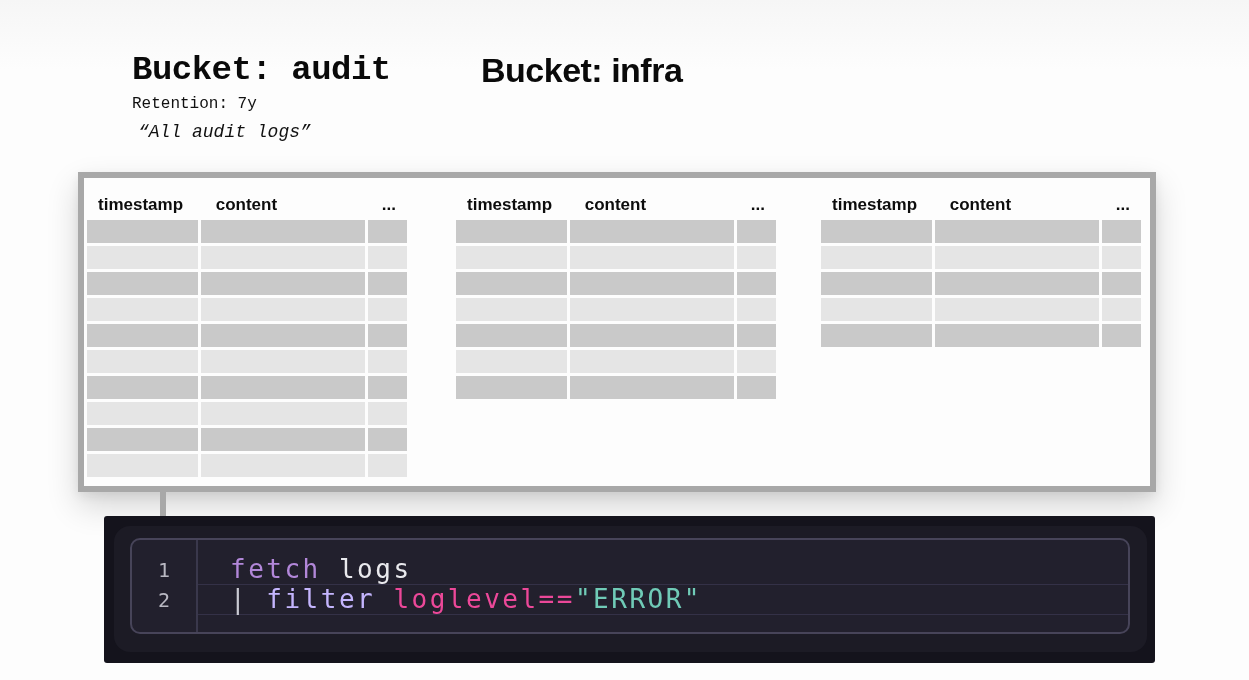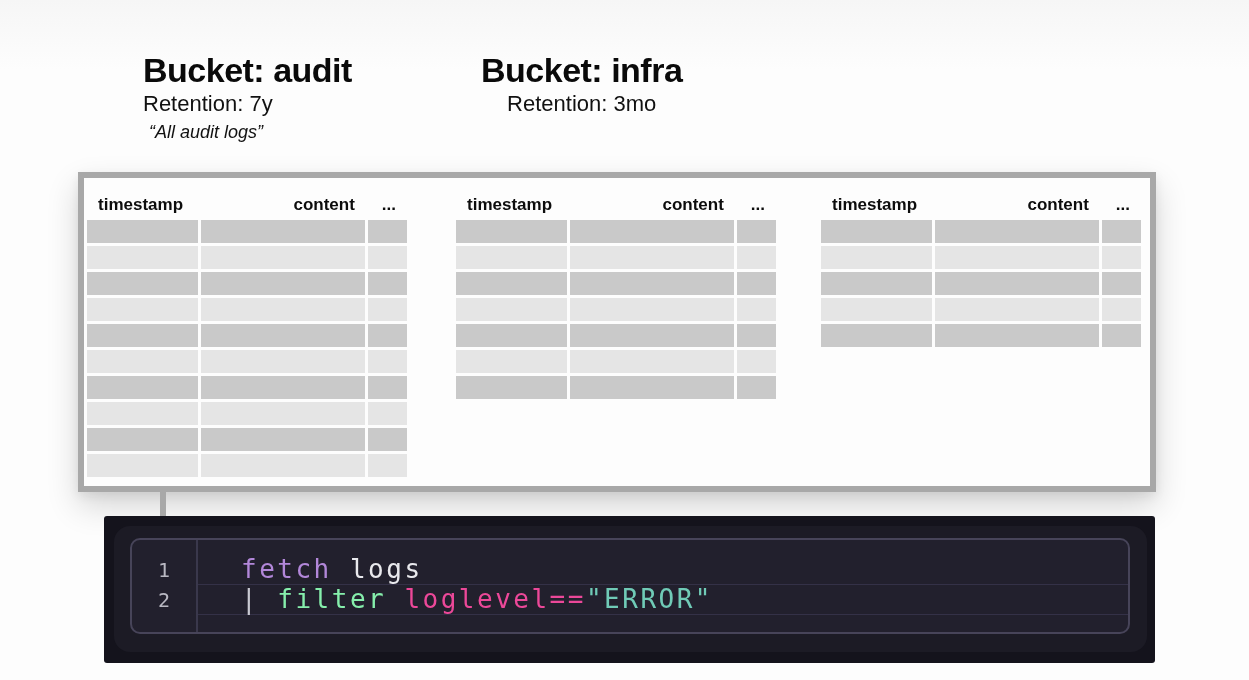--- a/index.html
+++ b/index.html
@@ -7,48 +7,48 @@
   body {
     font-family: "Liberation Sans", sans-serif;
     background: linear-gradient(180deg, #f6f6f6 0px, #fdfdfd 70px, #fdfdfd 100%);
     position: relative;
     overflow: hidden;
   }
   .page { position: absolute; inset: 0; }
 
   
   .bucket-header { position: absolute; top: 50px; color: #0d0d0d; }
-  .bucket-header.b0 { left: 143px; }
+  .bucket-header.b0 { left: 132px; font-family: Liberation Mono, monospace; }
   .bucket-header.b1 { left: 481px; text-align: center; }
   .bucket-header.b2 { left: 895px; }
   .bucket-title {
     font-size: 34px; font-weight: bold; letter-spacing: -0.5px;
     line-height: 40px; color: #0a0a0a;
   }
-  .bucket-retention { font-size: 22px; line-height: 28px; color: #111; }
+  .bucket-retention { font-size: 16px; line-height: 28px; color: #111; }
   .bucket-desc { font-size: 18px; line-height: 28px; font-style: italic; color: #111; margin-left: 6px; }
 
   
   .board {
     position: absolute; left: 78px; top: 172px; width: 1078px; height: 320px;
     background: #fdfdfd;
     border: 6px solid #a8a8a8;
     box-shadow: 0 14px 30px rgba(0,0,0,0.16), 0 4px 10px rgba(0,0,0,0.07);
   }
   .log-table { position: absolute; top: 192px; width: 320px; }
   .log-table.t0 { left: 87px; }
   .log-table.t1 { left: 456px; }
   .log-table.t2 { left: 821px; }
   .table-header { display: flex; gap: 16px; height: 26px; align-items: center; }
   .table-header .hcell {
     font-size: 17px; font-weight: bold; color: #0d0d0d; padding-left: 11px;
     overflow: hidden; white-space: nowrap;
   }
   .cell-c0 { width: 112px; }
-  .cell-c1 { width: 166px; text-align: right; }
+  .cell-c1 { width: 166px; }
   .cell-c2 { width: 39px; }
   .table-rows { margin-top: 2px; }
   .table-row { display: flex; gap: 3px; height: 23px; margin-bottom: 3px; }
   .table-row .cell { height: 100%; }
   .table-row.dark .cell { background: #c9c9c9; }
   .table-row.light .cell { background: #e5e5e5; }
 
   
   .connector {
     position: absolute; left: 160px; top: 490px; width: 6px; height: 28px;
@@ -73,39 +73,38 @@
     width: 66px; border-right: 2px solid #3a384c;
     padding-top: 15px; flex: none;
   }
   .gutter-num {
     height: 30px; line-height: 30px; text-align: center;
     font-family: "DejaVu Sans Mono", monospace;
     font-size: 20px; color: #b9b8c2;
   }
   .code-area { flex: 1 1 auto; padding-top: 15px; }
   .code-line {
-    height: 30px; line-height: 29px; padding-left: 43px;
+    height: 30px; line-height: 29px; padding-left: 32px;
     border-bottom: 1px solid #343147;
     font-family: "DejaVu Sans Mono", monospace;
     font-size: 26px; letter-spacing: 2.5px; white-space: pre;
   }
 </style>
 </head>
 <body>
 
 <div class="page">
 
   <div class="bucket-header b0">
     <div class="bucket-title">Bucket: audit</div>
     <div class="bucket-retention">Retention: 7y</div>
     <div class="bucket-desc">“All audit logs”</div>
   </div>
   <div class="bucket-header b1">
     <div class="bucket-title">Bucket: infra</div>
-    <div class="bucket-retention">Retention: 3mo</div>
   </div>
 
   <div class="board"></div>
 
   <div class="log-table t0">
     <div class="table-header">
       <div class="hcell cell-c0">timestamp</div>
       <div class="hcell cell-c1">content</div>
       <div class="hcell cell-c2">...</div>
     </div>
@@ -247,19 +246,19 @@
 
   <div class="editor-panel">
     <div class="editor-inner">
       <div class="editor-box">
         <div class="gutter">
             <div class="gutter-num">1</div>
             <div class="gutter-num">2</div>
           </div>
         <div class="code-area">
             <div class="code-line"><span style="color: rgb(178, 135, 217);">fetch</span><span style="color: rgb(233, 233, 237);"> logs</span></div>
-            <div class="code-line"><span style="color: rgb(201, 201, 210);">| </span><span style="color: #86efac;">filter</span><span style="color: #ec4899;"> loglevel==</span><span style="color: rgb(112, 203, 183);">"ERROR"</span></div>
+            <div class="code-line"><span style="color: rgb(201, 201, 210);">| </span><span style="color: #c4b5fd;">filter</span><span style="color: #ec4899;"> loglevel==</span><span style="color: rgb(112, 203, 183);">"ERROR"</span></div>
           </div>
       </div>
     </div>
   </div>
 
 </div>
 
 </body></html>

